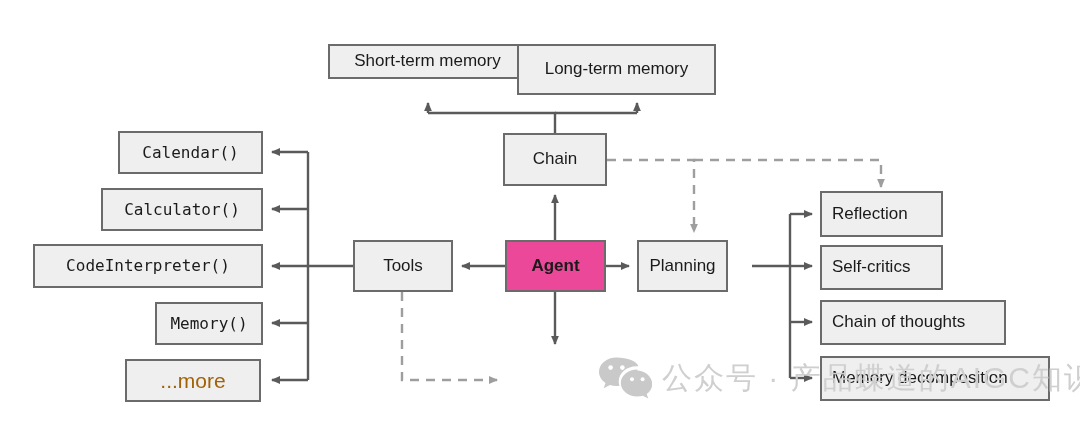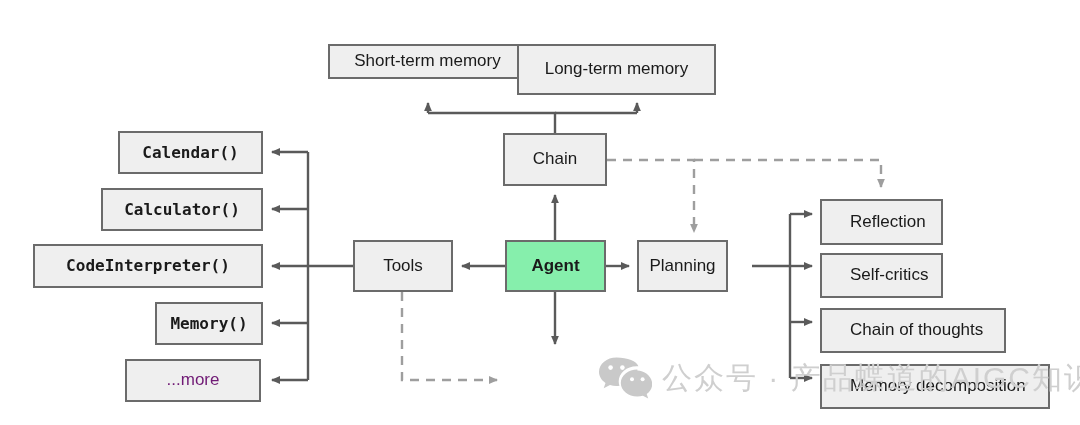--- a/index.html
+++ b/index.html
@@ -34,35 +34,35 @@
     color: #1a1a1a;
     display: flex;
     align-items: center;
     font-family: "Liberation Sans", sans-serif;
     font-size: 17px;
     line-height: 1.1;
     white-space: nowrap;
     z-index: 3;
   }
   .node.center  { justify-content: center; }
-  .node.leftpad { justify-content: flex-start; padding-left: 28px; margin-top: 8px; }
+  .node.leftpad { justify-content: flex-start; padding-left: 10px; }
   .node.mono {
     font-family: "DejaVu Sans Mono", "Liberation Mono", monospace;
-    font-weight: bold;
+    font-weight: normal;
     font-size: 16px;
     justify-content: center;
   }
   .node.mono-plain {
     font-family: "Liberation Sans", sans-serif;
-    font-size: 17px;
-    color: #701a75;
+    font-size: 21px;
+    color: #a16207;
     justify-content: center;
   }
   .node.accent {
-    background: #86efac;
+    background: #ec4899;
     font-weight: bold;
   }
   #watermark {
     position: absolute;
     left: 596px;
     top: 352px;
     height: 52px;
     display: flex;
     align-items: center;
     gap: 10px;

